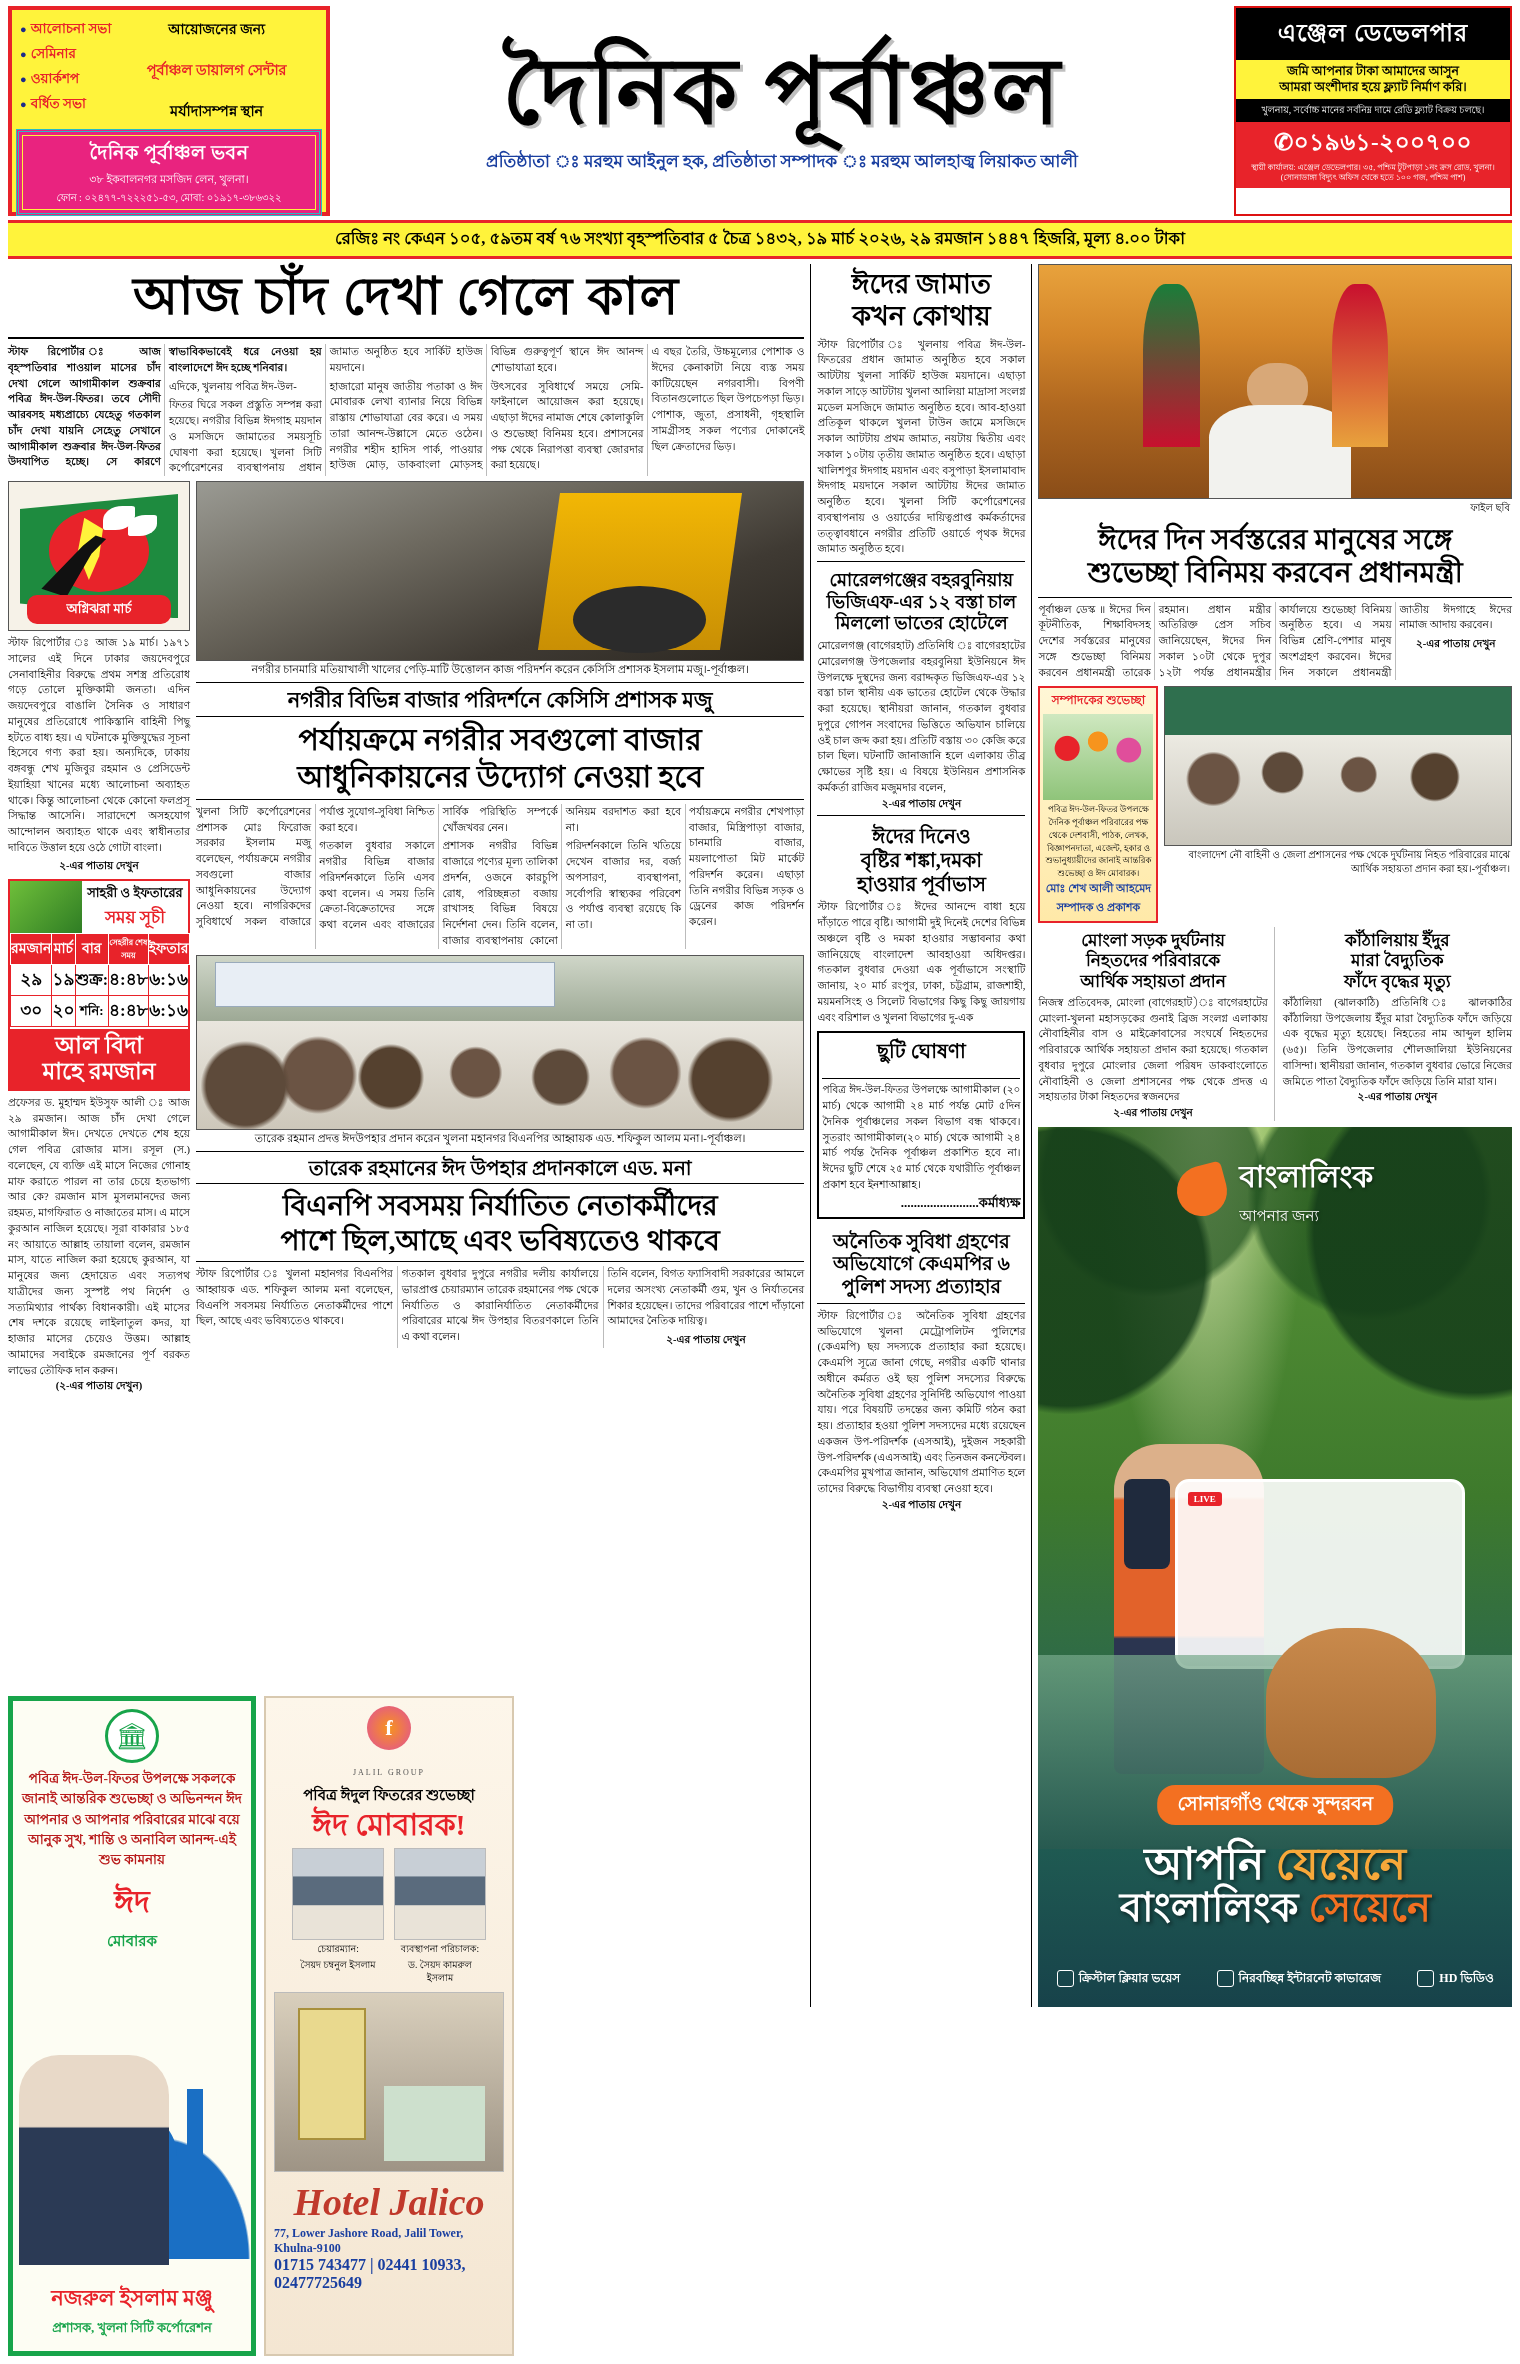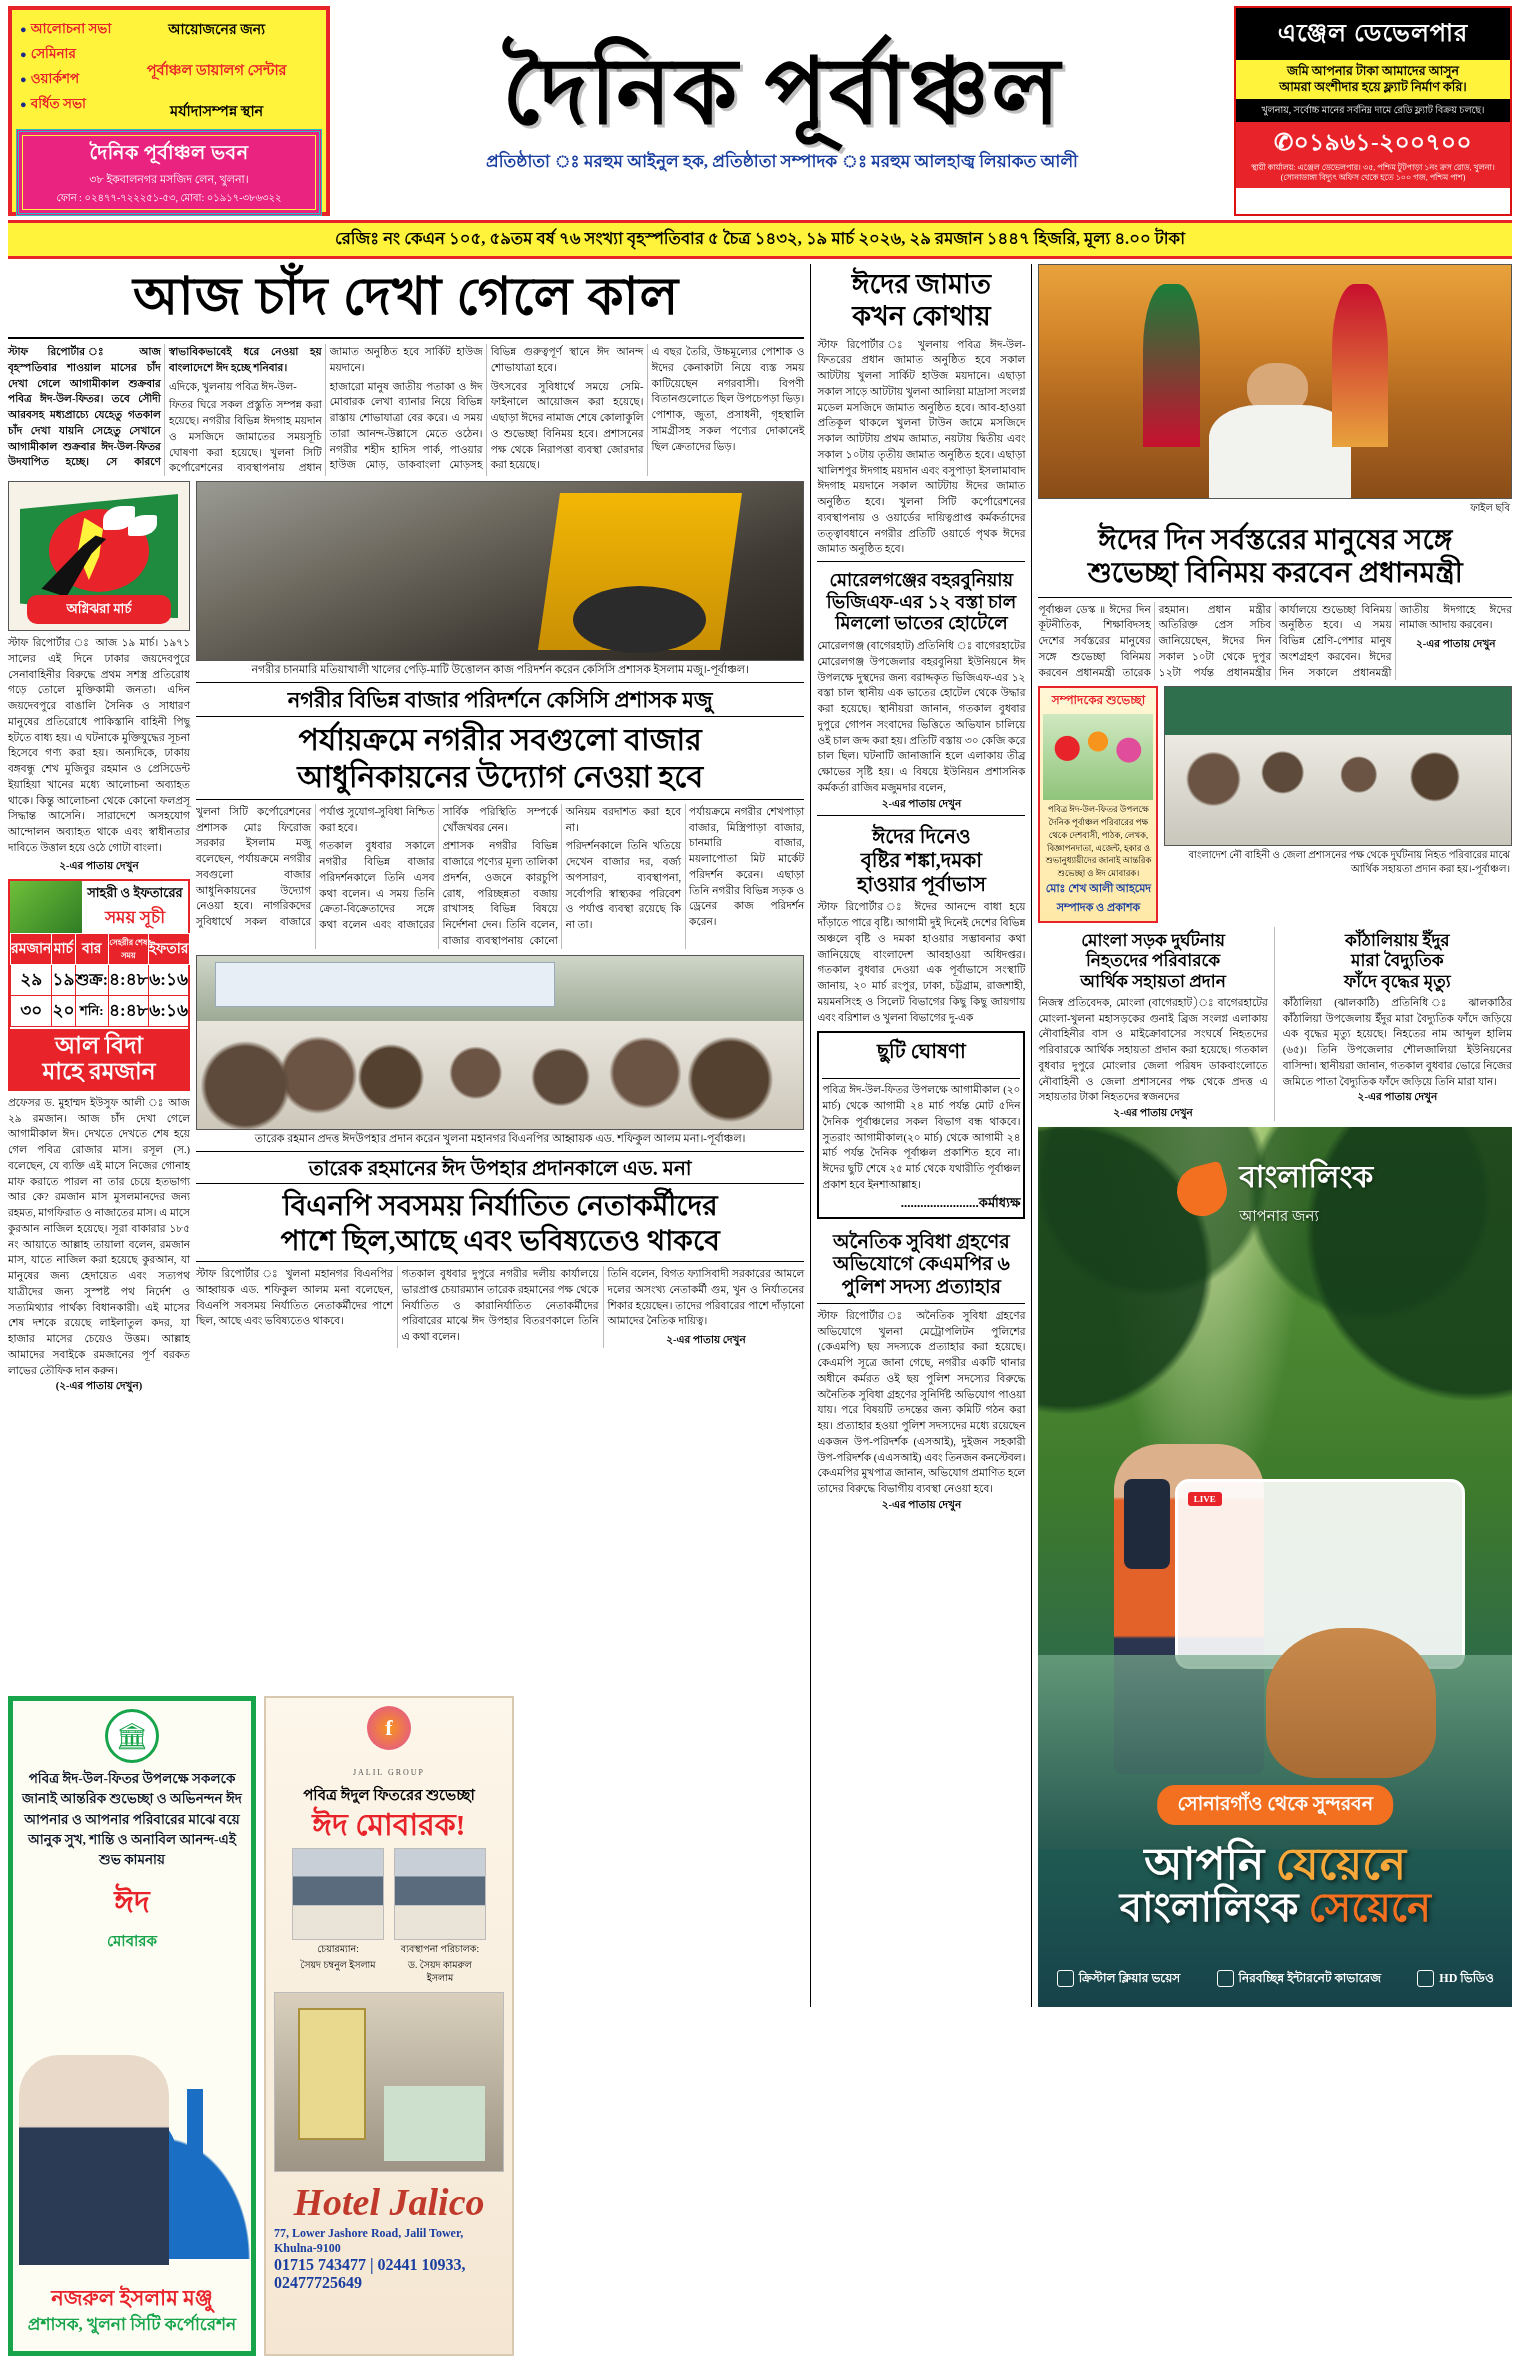--- a/index.html
+++ b/index.html
@@ -131,32 +131,32 @@
   table.rmz { width:100%; border-collapse:collapse; }
   table.rmz th { background:#e8232a; color:#fff; font-size:14px; border:1px solid #fff; padding:2px 0; }
   table.rmz td { border:1px solid #e8232a; font-size:17px; font-weight:bold; text-align:center; padding:1px 0; }
   .albida { background:#e8232a; color:#fff; text-align:center; font-size:23px; font-weight:bold; line-height:1.12; padding:4px 0; margin-top:2px;}
 
   
   .ad-manju { border:5px solid #17a44a; background:#fdfdf3; height:100%; position:relative; overflow:hidden; }
   .am-top { display:flex; justify-content:center; padding:8px 0 2px;}
   .am-logo { width:54px; height:54px; border:3px solid #17a44a; border-radius:50%; background:#fff; display:flex;align-items:center;justify-content:center;}
   .am-logo span{font-size:26px;color:#17a44a;}
-  .am-txt { text-align:center; font-size:13.5px; font-weight:bold; color:#0f172a; line-height:1.5; padding:4px 8px;}
+  .am-txt { text-align:center; font-size:13.5px; font-weight:bold; color:#b91c1c; line-height:1.5; padding:4px 8px;}
   .am-eid { text-align:center; font-size:30px; font-weight:bold; color:#e8232a; margin-top:4px;}
   .am-eid small{display:block;font-size:15px;color:#17a44a;}
   .am-mosque{position:absolute;left:0;right:0;bottom:92px;height:200px;
      background:radial-gradient(ellipse at 62% 100%,#1a6fc4 0 42%,transparent 43%);}
   .am-dome{position:absolute;left:50%;transform:translateX(-50%);bottom:150px;width:90px;height:90px;background:#1a6fc4;border-radius:50% 50% 0 0;}
   .am-min1{position:absolute;left:28%;bottom:92px;width:16px;height:150px;background:#1a6fc4;}
   .am-min2{position:absolute;right:20%;bottom:92px;width:16px;height:170px;background:#1a6fc4;}
   .am-person{position:absolute;left:6px;bottom:86px;width:150px;height:210px;
      background:linear-gradient(180deg,#e8d9c8 0 34%,#2b3a55 35% 100%);border-radius:40px 40px 0 0;}
   .am-name{position:absolute;left:0;right:0;bottom:34px;text-align:center;font-size:21px;font-weight:bold;color:#e8232a;}
-  .am-role{position:absolute;left:0;right:0;bottom:12px;text-align:center;font-size:17px;font-weight:bold;color:#17a44a;}
+  .am-role{position:absolute;left:0;right:0;bottom:12px;text-align:center;font-size:13px;font-weight:bold;color:#17a44a;}
 
   .ad-jalico { border:2px solid #d8c9b0; background:linear-gradient(180deg,#fdf6ea,#f4e6d2); height:100%; position:relative; padding:8px; display:flex; flex-direction:column; align-items:center;}
   .aj-logo{width:44px;height:44px;border-radius:50%;background:radial-gradient(circle,#f7941d,#e04e9b);display:flex;align-items:center;justify-content:center;color:#fff;font-size:22px;font-weight:bold;}
   .aj-logo-t{font-size:8px;letter-spacing:2px;color:#555;margin-top:18px;}
   .aj-w1{font-size:15px;font-weight:bold;margin-top:6px;}
   .aj-w2{font-size:30px;font-weight:bold;color:#e8232a;line-height:1;margin-top:2px;}
   .aj-ppl{display:flex;gap:10px;margin-top:8px;}
   .aj-card{width:92px;}
   .aj-photo{width:92px;height:92px;background:linear-gradient(180deg,#c8cfd6 0 30%,#5a6b7d 31% 62%,#e9e3d8 63% 100%);border:1px solid #bbb;}
   .aj-cap{font-size:9.5px;text-align:center;line-height:1.35;margin-top:3px;}

